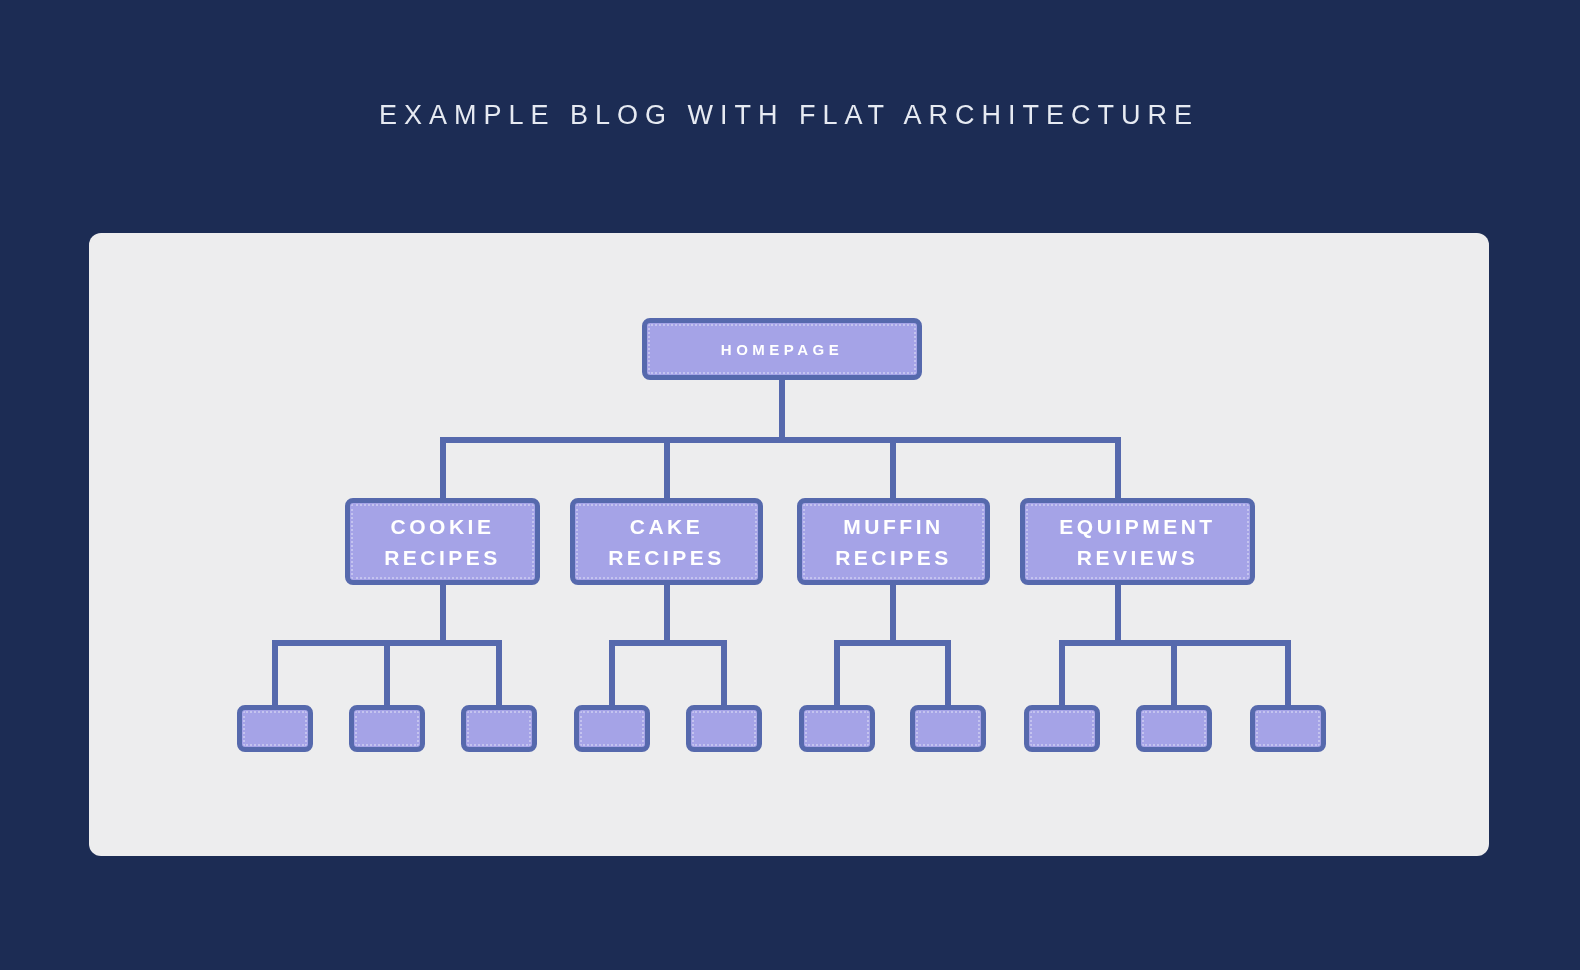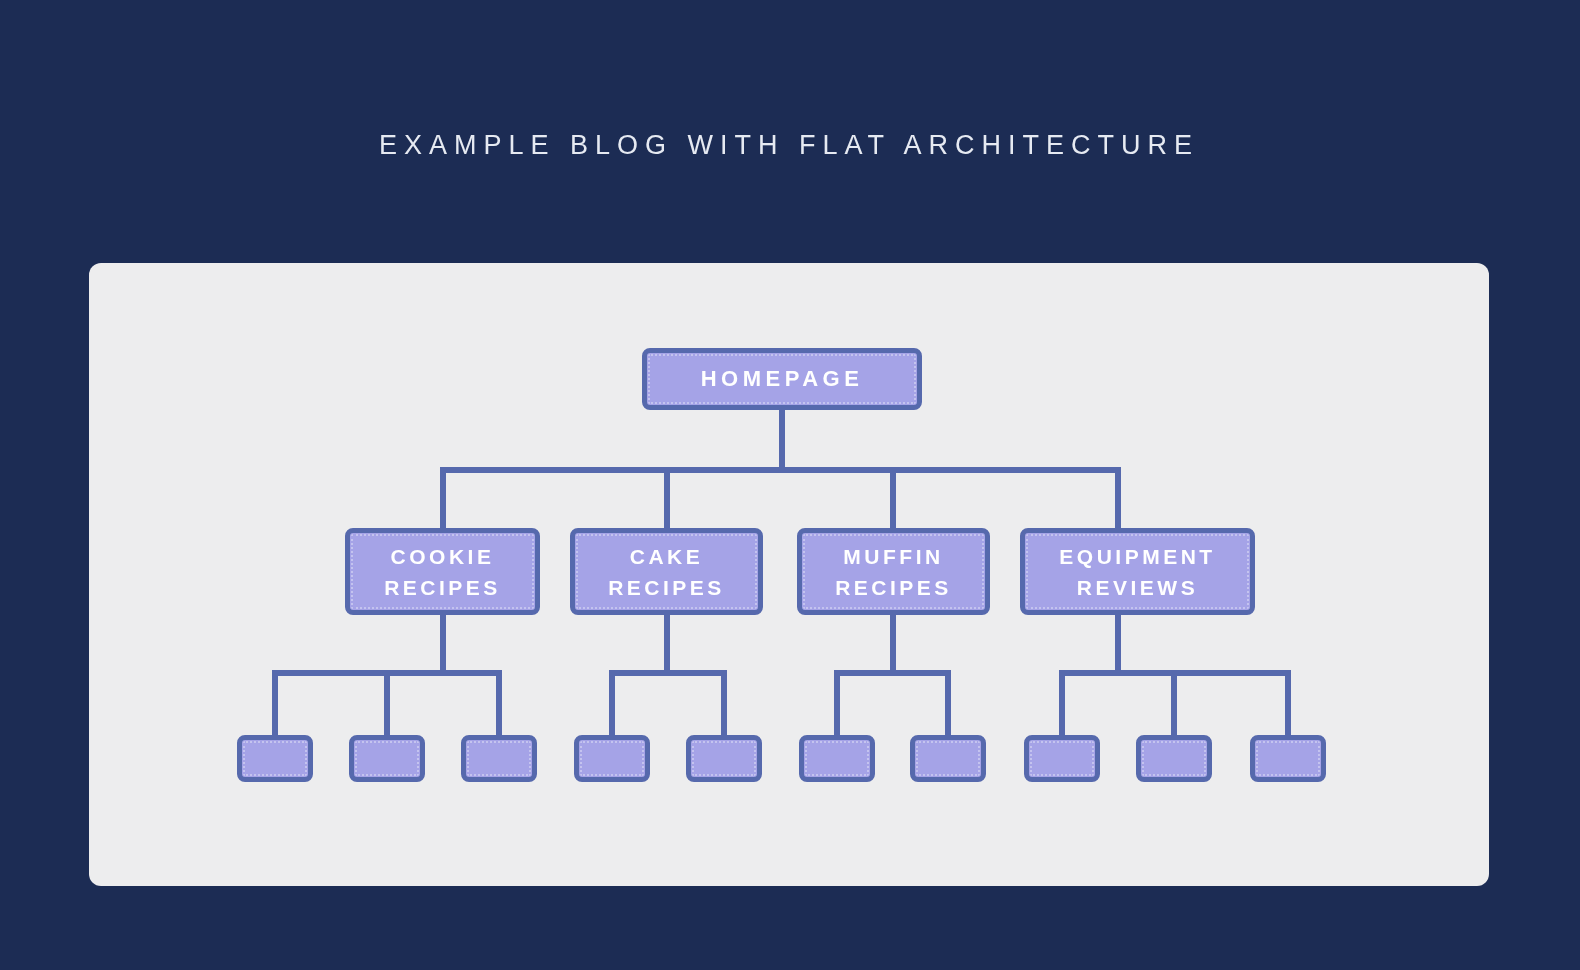--- a/index.html
+++ b/index.html
@@ -10,21 +10,21 @@
     --connector:#5669ad;
     --node-text:#ffffff;
     --title-text:#e6eaf2;
   }
   html,body{margin:0;padding:0;}
   body{
     width:1580px;height:970px;overflow:hidden;
     background:var(--background);
     font-family:"Liberation Sans", sans-serif;
   }
-  .stage{position:relative;width:1580px;height:692px;margin-top:30px;}
+  .stage{position:relative;width:1580px;height:692px;}
   .title{
     position:absolute;left:89px;top:100px;width:1400px;
     text-align:center;
     color:var(--title-text);
     font-size:27px;font-weight:500;letter-spacing:7px;
     white-space:nowrap;
   }
   .panel{
     position:absolute;left:89px;top:233px;width:1400px;height:623px;
     background:var(--panel);border-radius:12px;
@@ -34,21 +34,21 @@
   .node{
     position:absolute;box-sizing:border-box;
     background:var(--node-fill);
     border:5px solid var(--node-border);
     border-radius:8px;
     outline:2px dotted rgba(255,255,255,0.35);
     outline-offset:-8px;
     display:flex;align-items:center;justify-content:center;text-align:center;
     color:var(--node-text);font-weight:bold;
   }
-  .node--root{left:553px;top:85px;width:280px;height:62px;font-size:22px;letter-spacing:4.5px;}
+  .node--root{left:553px;top:85px;width:280px;height:62px;font-size:15px;letter-spacing:4.5px;}
   .node--cat{top:265px;height:87px;font-size:21px;letter-spacing:3.5px;line-height:31px;padding:0 16px;}
   .node--cat.c0{left:256px;width:195px;}
   .node--cat.c1{left:481px;width:193px;align-items:center;}
   .node--cat.c2{left:708px;width:193px;}
   .node--cat.c3{left:931px;width:235px;}
   .node--leaf{top:472px;width:76px;height:47px;border-radius:8px;}
   .node--leaf.p0{left:148px;} .node--leaf.p1{left:260px;} .node--leaf.p2{left:372px;}
   .node--leaf.p3{left:485px;} .node--leaf.p4{left:597px;}
   .node--leaf.p5{left:710px;} .node--leaf.p6{left:821px;}
   .node--leaf.p7{left:935px;} .node--leaf.p8{left:1047px;} .node--leaf.p9{left:1161px;}

